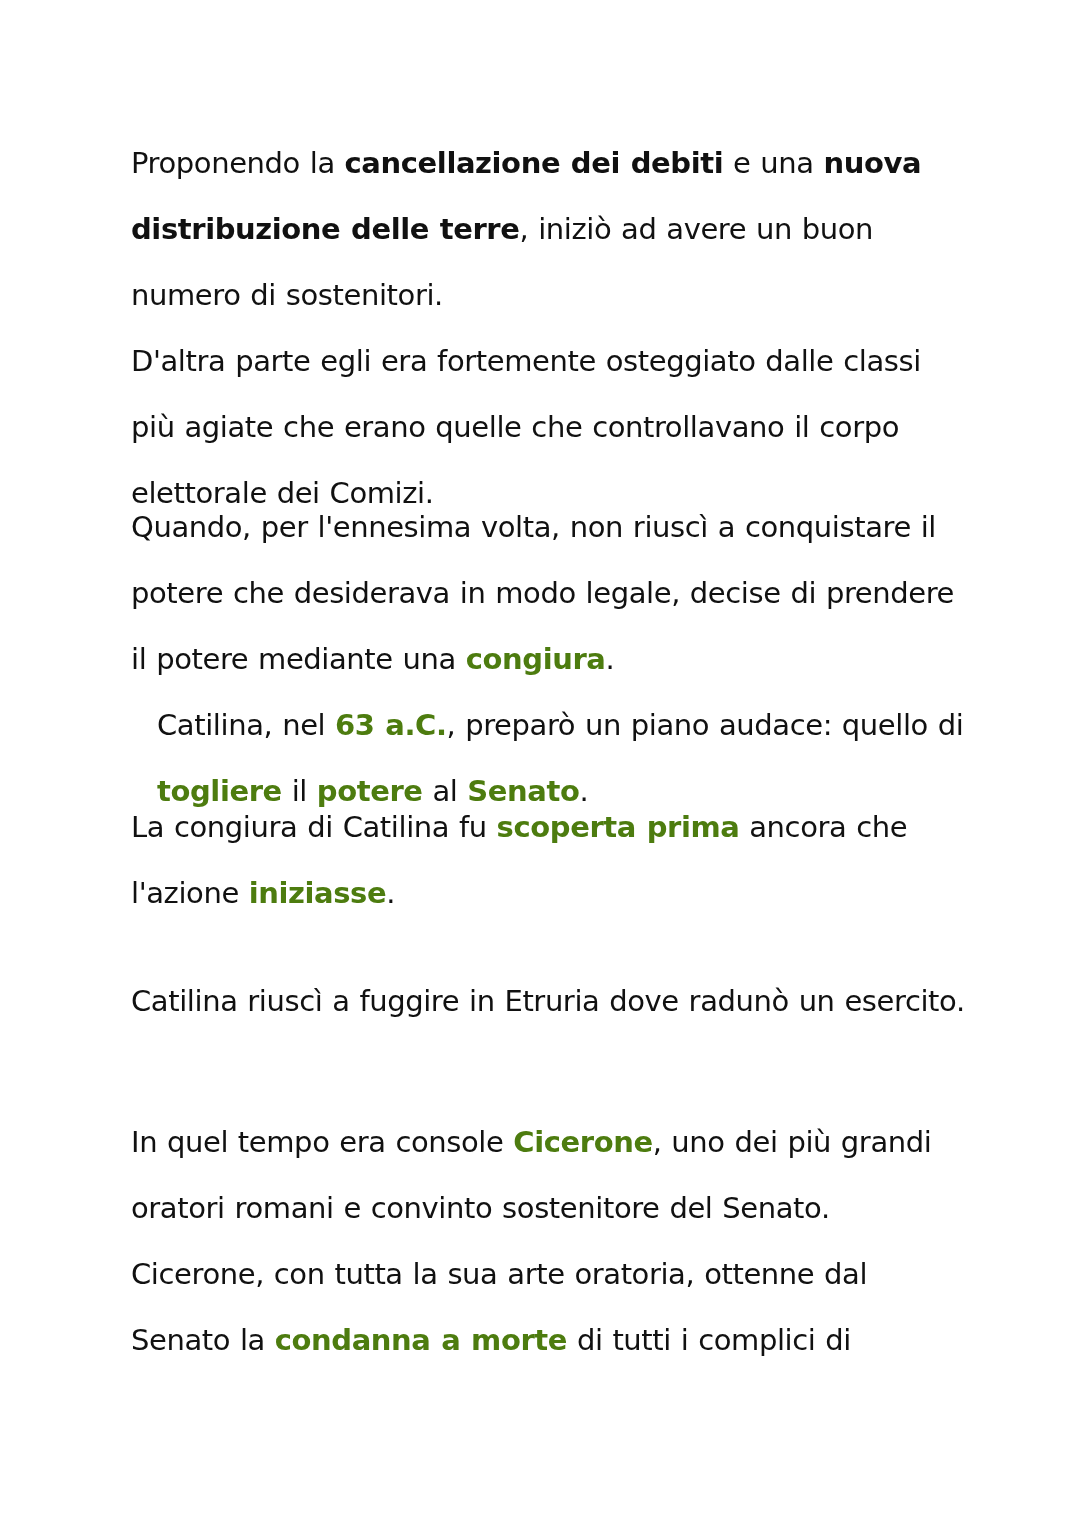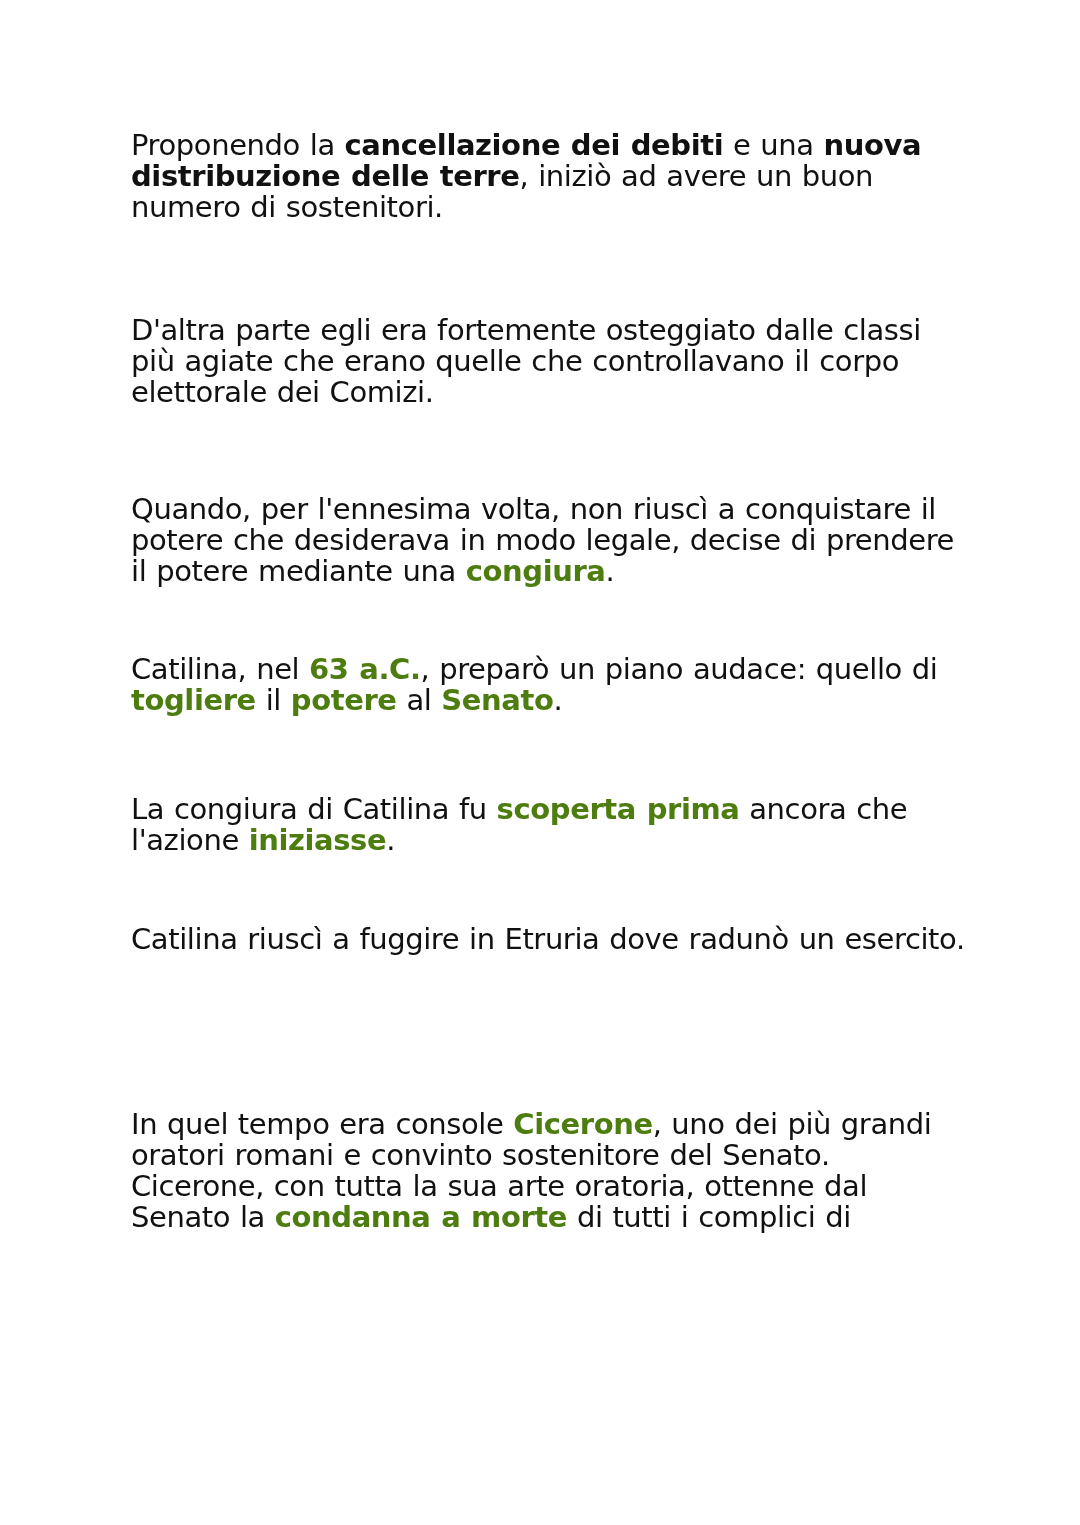--- a/index.html
+++ b/index.html
@@ -17,30 +17,30 @@
     }
     .page {
       position: absolute;
       left: 131px;
       top: 130px;
       width: 840px;
     }
     .para {
       margin: 0;
       font-size: 29px;
-      line-height: 31px;
+      line-height: 66px;
       letter-spacing: -0.4px;
       word-spacing: 1px;
     }
     .p1 { position: absolute; top: 0px; }
-    .p2 { position: absolute; top: 185px; }
+    .p2 { position: absolute; top: 198px; }
     .p3 { position: absolute; top: 364px; }
-    .p4 { position: absolute; top: 524px; }
+    .p4 { position: absolute; top: 562px; margin-left: 26px; }
     .p5 { position: absolute; top: 664px; }
-    .p6 { position: absolute; top: 794px; }
+    .p6 { position: absolute; top: 838px; }
     .p7 { position: absolute; top: 979px; }
     .b { font-weight: bold; }
     .r { font-weight: bold; color: #4d7c0f; }
   </style>
 </head>
 <body>
 
 <div class="page">
 
   <p class="para p1">

